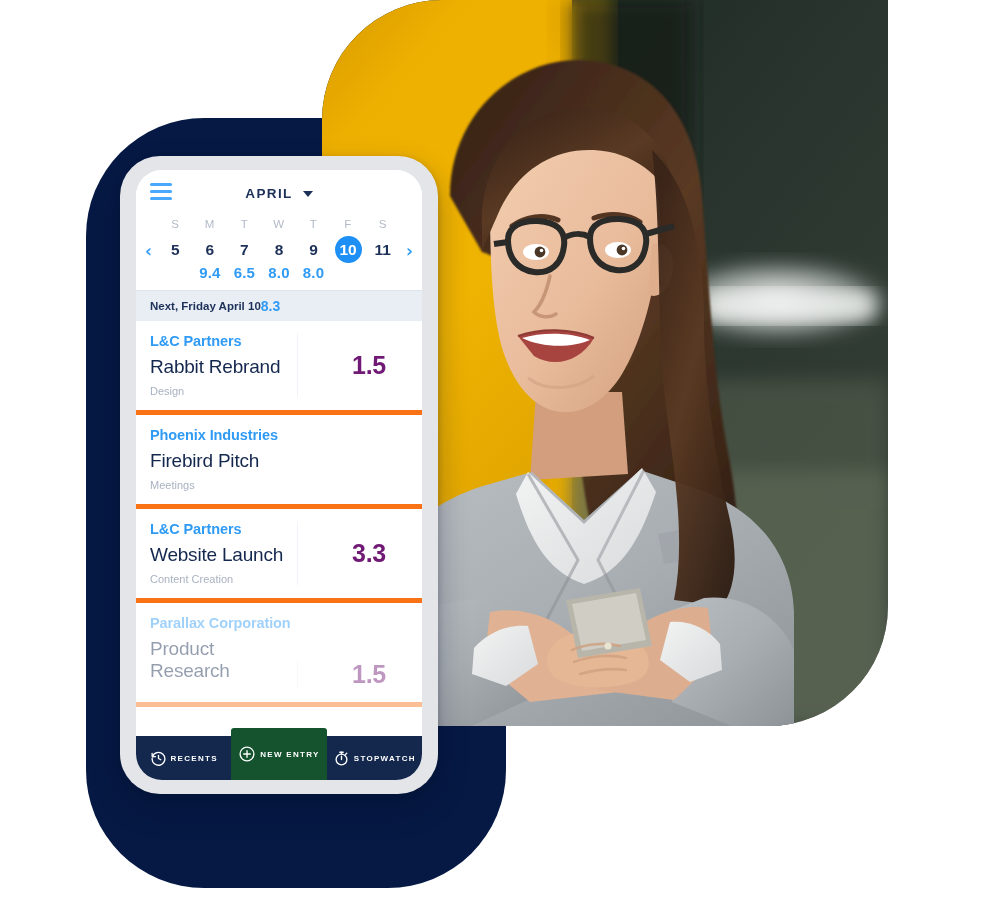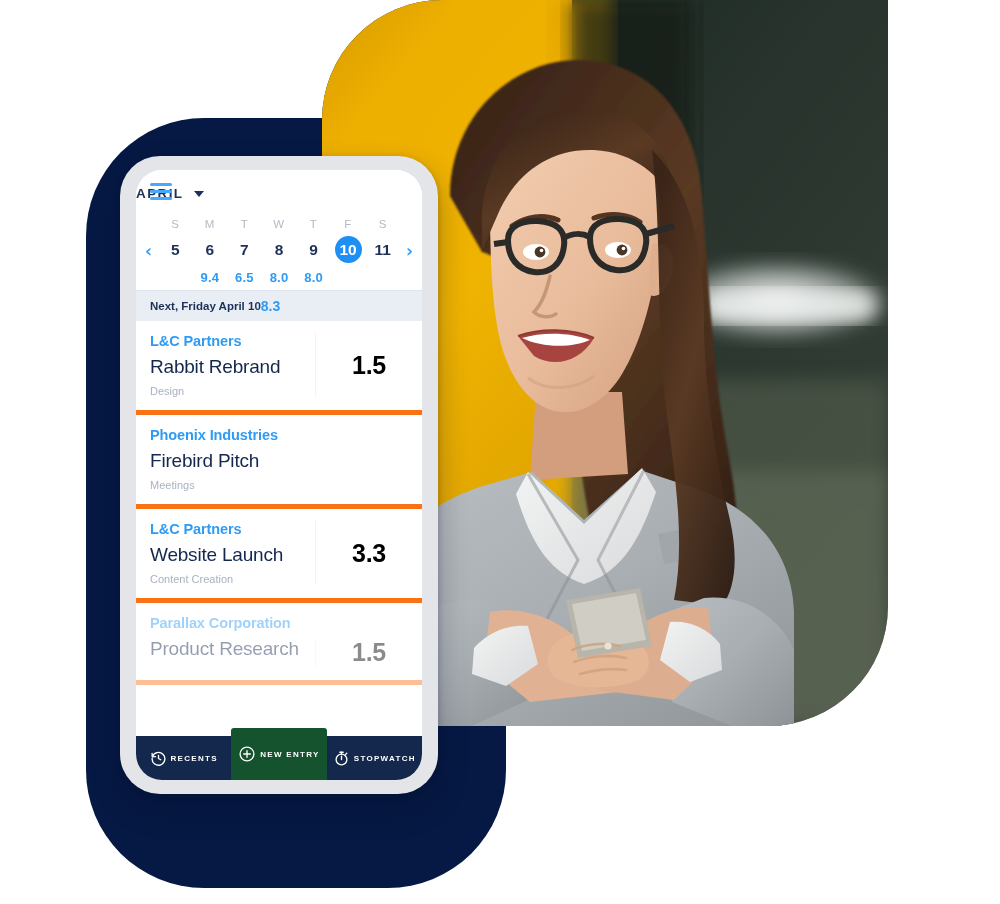--- a/index.html
+++ b/index.html
@@ -64,21 +64,21 @@
     display: flex; align-items: center;
   }
   .hamburger {
     position: absolute; left: 14px; top: 13px;
     width: 22px; height: 17px;
     display: flex; flex-direction: column; justify-content: space-between;
     cursor: pointer;
   }
   .hamburger i { display:block; height: 3px; border-radius: 2px; background: #49a8fb; }
   .month-wrap {
-    width: 100%; display: flex; align-items: center; justify-content: flex-start;
+    width: 100%; display: flex; align-items: center; justify-content: center;
     gap: 10px;
   }
   .month-label {
     font-size: 13.5px; font-weight: bold; letter-spacing: 1.4px;
     color: #1d3058;
   }
   .caret {
     width: 0; height: 0;
     border-left: 5.5px solid transparent;
     border-right: 5.5px solid transparent;
@@ -117,22 +117,22 @@
     color: #1d3058;
     border-radius: 50%;
     line-height: 1;
   }
   .day-cell.selected .day-num {
     background: #1e90f5;
     color: #ffffff;
   }
   .day-hours {
     display: block;
-    margin-top: 7px;
-    font-size: 13px;
+    margin-top: 1px;
+    font-size: 15px;
     font-weight: bold;
     color: #2f9bf5;
     letter-spacing: .2px;
     min-height: 11px;
   }
   .nav-arrow {
     position: absolute;
     top: 27px;
     font-size: 17px;
     color: #2f9bf5;
@@ -178,22 +178,23 @@
     font-size: 19px; font-weight: normal; color: #14284e;
     margin-top: 7px; letter-spacing: -.2px;
   }
   .entry-cat {
     font-size: 11px; color: #a9b2c1; margin-top: 7px;
   }
   .entry-hours {
     flex: 0 0 106px;
     border-left: 1px solid #f0f3f8;
     display: flex; align-items: center; justify-content: center;
-    font-size: 25px; font-weight: bold; color: #000000;
+    font-size: 25px; font-weight: bold; color: #701a75;
     letter-spacing: -.3px;
+    padding-left: 18px;
   }
   .entry.faded { opacity: .45; align-items: flex-end; }
   .entries-fade {
     position: absolute; left: 0; right: 0; bottom: 0; height: 66px;
     background: linear-gradient(to bottom, rgba(255,255,255,0) 0%, #ffffff 72%);
     pointer-events: none;
   }
 
   
   .tabbar {

